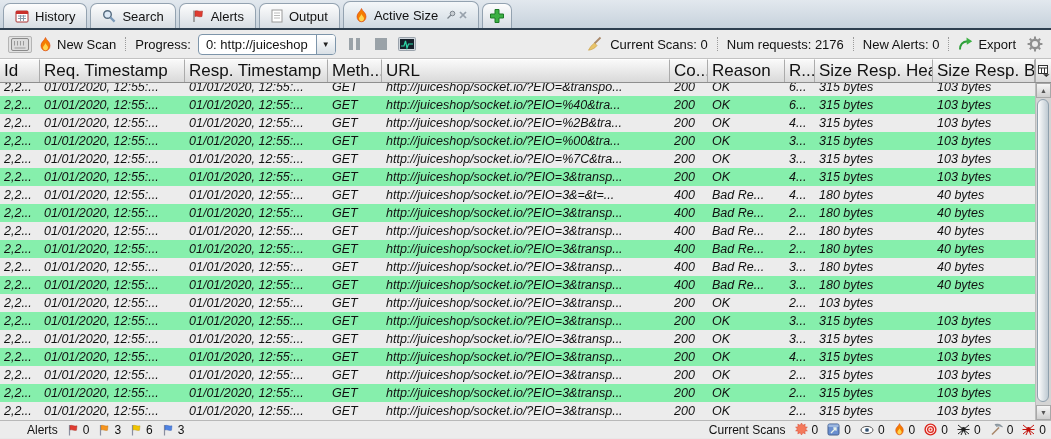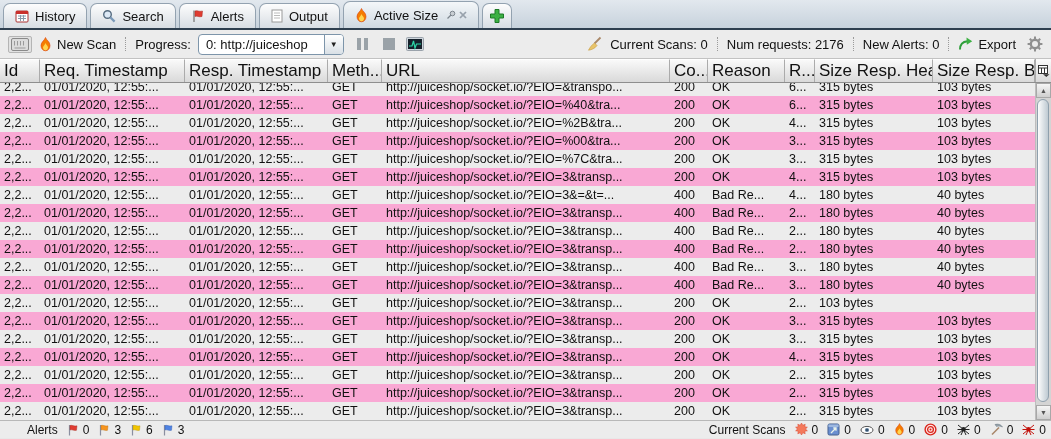--- a/index.html
+++ b/index.html
@@ -19,41 +19,41 @@
   .plus-tab { height:25px; width:30px; display:flex; align-items:center; justify-content:center;
               background:linear-gradient(#fdfdfd,#d7dde3); border:1px solid #93a2b0; border-bottom:none;
               border-radius:7px 7px 0 0; }
 
   
   .toolbar { height:29px; background:#ececec; border-bottom:1px solid #c2c2c2;
              display:flex; align-items:center; padding:0 8px; gap:7px; font-size:13px; }
   .tb-sep { width:1px; height:14px; border-left:1px dotted #9a9a9a; margin:0 2px; }
   .tb-btn { display:flex; align-items:center; gap:5px; }
   .kb-btn { border:1px solid #b5b5b5; border-radius:2px; background:#e2e2e2; padding:1px 2px; display:flex; }
-  .combo { display:flex; align-items:stretch; height:21px; border:1px solid #7d95aa; border-radius:4px; background:#fff; overflow:hidden;gap:8px; }
+  .combo { display:flex; align-items:stretch; height:21px; border:1px solid #7d95aa; border-radius:4px; background:#fff; overflow:hidden; }
   .combo .val { padding:2px 8px 0 7px; font-size:13px; white-space:nowrap; }
   .combo .arrow { width:19px; border-left:1px solid #7d95aa; background:linear-gradient(#ffffff,#d9e0e6);
                   display:flex; align-items:center; justify-content:center; font-size:8px; color:#222; }
   .pause-ic { display:flex; gap:3px; }
   .pause-ic i { display:block; width:4px; height:12px; background:#9aa2a8; }
   .stop-ic { width:12px; height:12px; background:#9aa2a8; }
   .progress { width:132px; height:16px; border:1px solid #c8c0b4; border-radius:8px; background:#ecd9bd;
               display:flex; align-items:center; justify-content:center; font-size:12px; color:#98948c; }
   .spacer { flex:1; }
 
   
   .theader { height:24px; display:flex; background:linear-gradient(#fbfbfb,#d9d9d9);
              border-bottom:1px solid #8e8e8e; font-size:17px; }
   .hcell { flex:none; padding:0 4px; line-height:22px; border-right:1px solid #ababab;
            border-top:1px solid #fff; white-space:nowrap; overflow:hidden; }
   .hcorner { flex:none; width:16px; display:flex; align-items:center; justify-content:center;
              border-left:1px solid #ababab; background:linear-gradient(#fbfbfb,#d9d9d9); }
   .c0{width:40px}.c1{width:145px}.c2{width:143px}.c3{width:54px}.c4{width:288px}
   .c5{width:38px}.c6{width:77px}.c7{width:30px}.c8{width:118px}.c9{width:102px}
-  .tbody { position:relative; height:337px; overflow:hidden; background:#f9a8d4; }
+  .tbody { position:relative; height:337px; overflow:hidden; background:#86efac;font-style:italic; }
   .rows { margin-top:-5px; }
   .row { display:flex; height:18px; }
   .row.even { background:#ececec; }
   .cell { flex:none; padding:0 4px; line-height:18px; font-size:12.5px; white-space:nowrap; overflow:hidden; }
 
   
   .vscroll { position:absolute; top:0; right:0; width:16px; height:337px; background:#d4d4d4; border-left:1px solid #bdbdbd; }
   .sb-btn { position:absolute; left:0; width:15px; height:15px; background:linear-gradient(#f6f6f6,#cfcfcf);
             border:1px solid #a8a8a8; display:flex; align-items:center; justify-content:center;
             font-size:7px; color:#555; }

